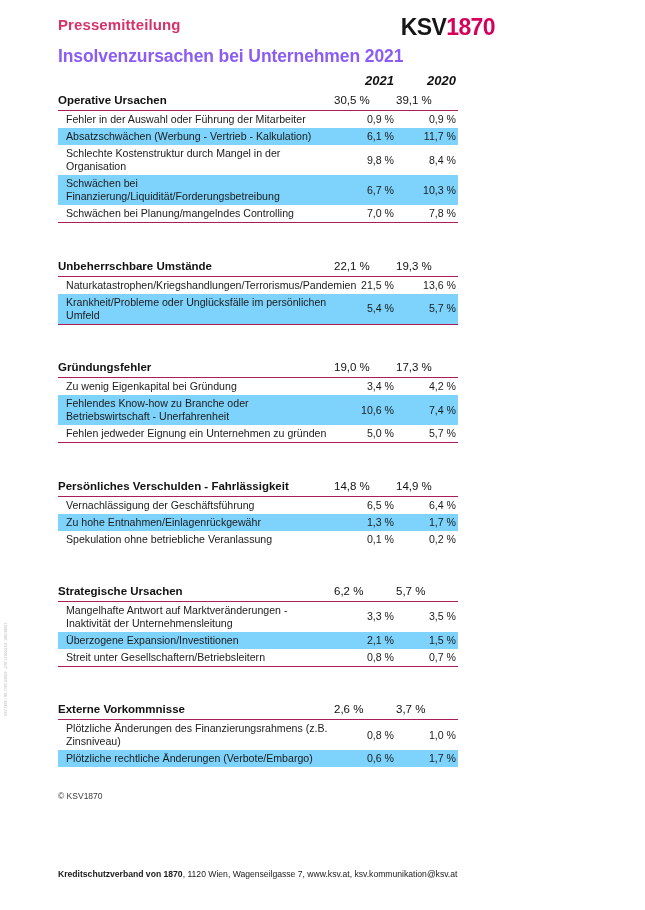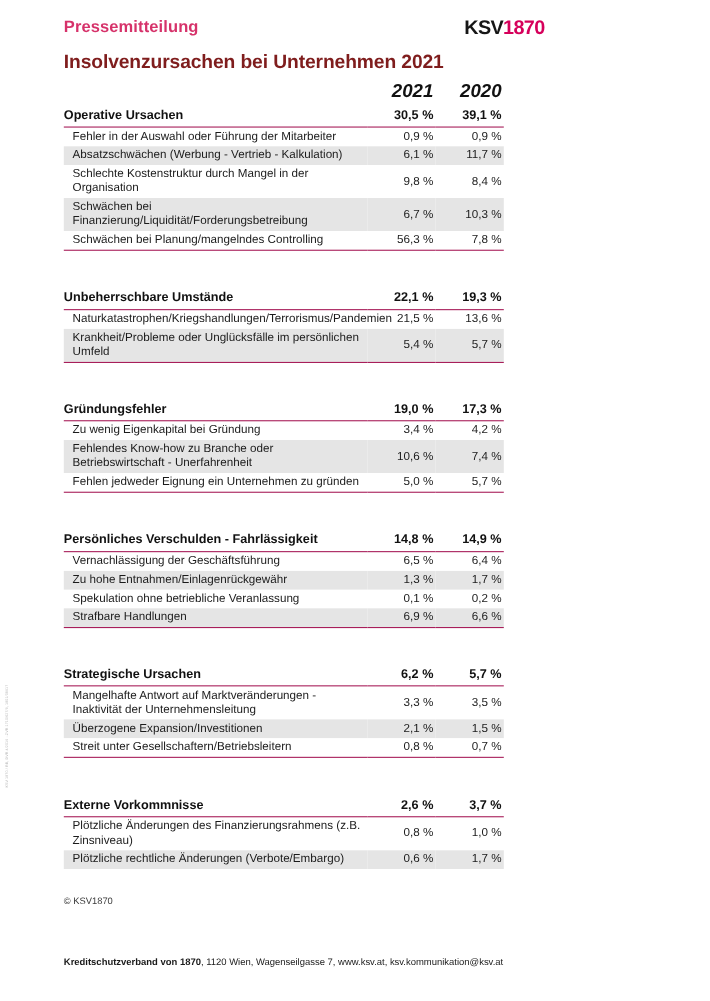--- a/index.html
+++ b/index.html
@@ -50,34 +50,34 @@
     height: 42px;
   }
   .kicker {
     font-size: 15px;
     font-weight: bold;
     color: #d6326a;
     letter-spacing: 0.1px;
     padding-left: 32px;
   }
   .logo {
-    font-size: 18px;
+    font-size: 23px;
     font-weight: bold;
     letter-spacing: -0.6px;
     line-height: 1;
     padding-right: 12px;
   }
   .logo .logo-ksv { color: #161616; }
   .logo .logo-num { color: #d6005b; }
 
   
   .title {
     font-size: 17.5px;
     font-weight: bold;
-    color: #7f1d1d;
+    color: #8b5cf6;
     padding-left: 32px;
     margin-top: 4px;
     letter-spacing: -0.1px;
   }
 
   
   .table-area {
     padding-left: 32px;
     padding-right: 49px;
     margin-top: 6px;
@@ -85,61 +85,60 @@
   table.cause-table {
     width: 100%;
     border-collapse: collapse;
     table-layout: fixed;
   }
   col.c-label { width: auto; }
   col.c-y1 { width: 62px; }
   col.c-y2 { width: 62px; }
 
   .yearhead td {
-    font-size: 17px;
+    font-size: 13px;
     font-weight: bold;
     font-style: italic;
     text-align: right;
     padding: 0 2px 3px 0;
     color: #111;
   }
 
   
   tr.group > td {
     font-size: 11.5px;
     font-weight: bold;
     color: #111;
     padding: 3px 0 4px 0;
     vertical-align: bottom;
   }
   tr.group > td.num {
-    text-align: right;
     padding-right: 2px;
-    font-weight: bold;
+    font-weight: normal;
   }
 
   
   tr.detail.first > td { border-top: 1.3px solid #a81e5a; }
   
   tr.detail.last > td { border-bottom: 1.3px solid #a81e5a; }
 
   tr.detail > td {
     font-size: 10.6px;
     color: #1b1b1b;
     padding: 2px 0 2px 8px;
     line-height: 13px;
     vertical-align: middle;
   }
   tr.detail > td.num {
     text-align: right;
     padding-right: 2px;
     padding-left: 0;
     white-space: nowrap;
   }
-  tr.detail.shaded > td { background: #e5e5e5; }
+  tr.detail.shaded > td { background: #7dd3fc; }
 
   
   tr.spacer > td { height: 34px; border: none; background: none; padding: 0; }
 
   
   .copyright {
     padding-left: 32px;
     margin-top: 24px;
     font-size: 8.5px;
     color: #3a3a3a;
@@ -204,21 +203,21 @@
             <td class="num">9,8 %</td>
             <td class="num">8,4 %</td>
           </tr>
           <tr class="detail shaded">
             <td>Schwächen bei Finanzierung/Liquidität/Forderungsbetreibung</td>
             <td class="num">6,7 %</td>
             <td class="num">10,3 %</td>
           </tr>
           <tr class="detail last">
             <td>Schwächen bei Planung/mangelndes Controlling</td>
-            <td class="num">56,3 %</td>
+            <td class="num">7,0 %</td>
             <td class="num">7,8 %</td>
           </tr>
           <tr class="spacer">
             <td colspan="3"></td>
           </tr>
           <tr class="group">
             <td>Unbeherrschbare Umstände</td>
             <td class="num">22,1 %</td>
             <td class="num">19,3 %</td>
           </tr>
@@ -271,25 +270,20 @@
           <tr class="detail shaded">
             <td>Zu hohe Entnahmen/Einlagenrückgewähr</td>
             <td class="num">1,3 %</td>
             <td class="num">1,7 %</td>
           </tr>
           <tr class="detail">
             <td>Spekulation ohne betriebliche Veranlassung</td>
             <td class="num">0,1 %</td>
             <td class="num">0,2 %</td>
           </tr>
-          <tr class="detail last shaded">
-            <td>Strafbare Handlungen</td>
-            <td class="num">6,9 %</td>
-            <td class="num">6,6 %</td>
-          </tr>
           <tr class="spacer">
             <td colspan="3"></td>
           </tr>
           <tr class="group">
             <td>Strategische Ursachen</td>
             <td class="num">6,2 %</td>
             <td class="num">5,7 %</td>
           </tr>
           <tr class="detail first">
             <td>Mangelhafte Antwort auf Marktveränderungen - Inaktivität der Unternehmensleitung</td>

